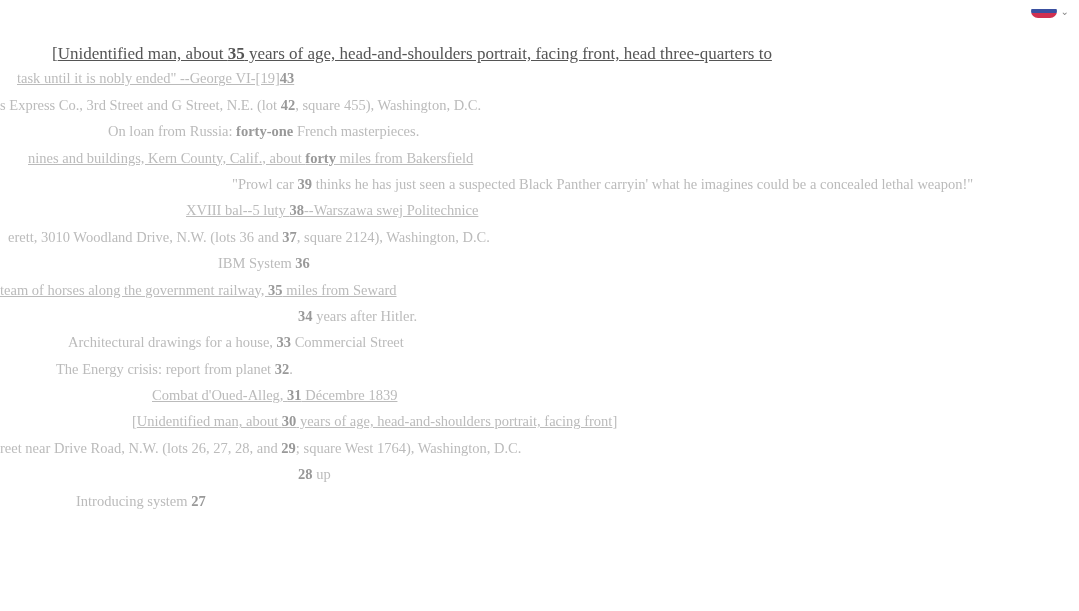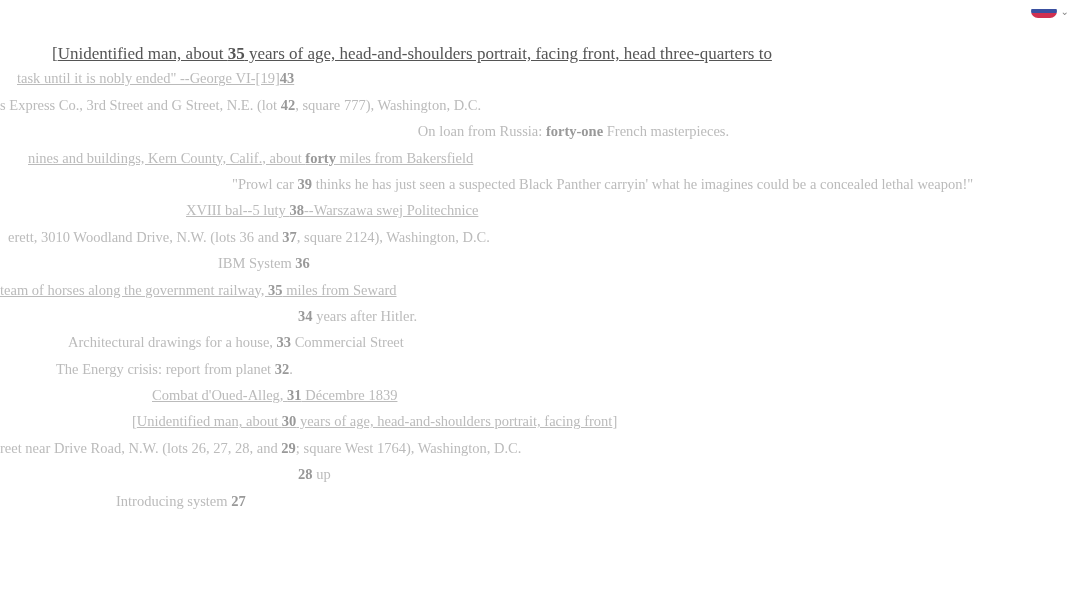--- a/index.html
+++ b/index.html
@@ -57,35 +57,35 @@
   .sub1 .num { font-weight: bold; }
   .row {
     font-size: 14.5px;
     color: #bbb;
     margin-bottom: 9px;
   }
   .row .num { color: #999; font-weight: bold; }
   .row a, .row .u { text-decoration: underline; color: #bbb; }
   .r1 { padding-left: 17px; }
   .r2 { padding-left: 0; }
-  .r3 { padding-left: 68px; text-align: center; }
+  .r3 { padding-left: 108px; }
   .r4 { padding-left: 0; margin-left: 28px; }
   .r5 { padding-left: 232px; }
   .r6 { padding-left: 186px; }
   .r7 { padding-left: 8px; }
   .r8 { padding-left: 218px; }
   .r9 { padding-left: 0; }
   .r10 { padding-left: 298px; }
   .r11 { padding-left: 68px; }
   .r12 { padding-left: 56px; }
   .r13 { padding-left: 152px; }
   .r14 { padding-left: 132px; }
   .r15 { padding-left: 0; }
   .r16 { padding-left: 298px; }
-  .r17 { padding-left: 104px; margin-left: 12px; }
+  .r17 { padding-left: 76px; }
 </style>
 </head>
 <body>
 
 <div class="top-icon">
   <div class="flag"></div>
   <span class="chevron">⌄</span>
 </div>
 
 <div class="content">
@@ -93,21 +93,21 @@
 
   <div class="line sub1">
     <span>[</span><span class="u"><span>Unidentified man, about </span><span class="num">35</span><span> years of age, head-and-shoulders portrait, facing front, head three-quarters to</span></span>
   </div>
 
   <div class="line row r1">
     <span class="u"><span> task until it is nobly ended" --George VI-[19]</span><span class="num">43</span></span>
   </div>
 
   <div class="line row r2">
-    <span>s Express Co., 3rd Street and G Street, N.E. (lot </span><span class="num">42</span><span>, square 777), Washington, D.C.</span>
+    <span>s Express Co., 3rd Street and G Street, N.E. (lot </span><span class="num">42</span><span>, square 455), Washington, D.C.</span>
   </div>
 
   <div class="line row r3">
     <span>On loan from Russia: </span><span class="num">forty-one</span><span> French masterpieces.</span>
   </div>
 
   <div class="line row r4">
     <span class="u"><span>nines and buildings, Kern County, Calif., about </span><span class="num">forty</span><span> miles from Bakersfield</span></span>
   </div>
 

